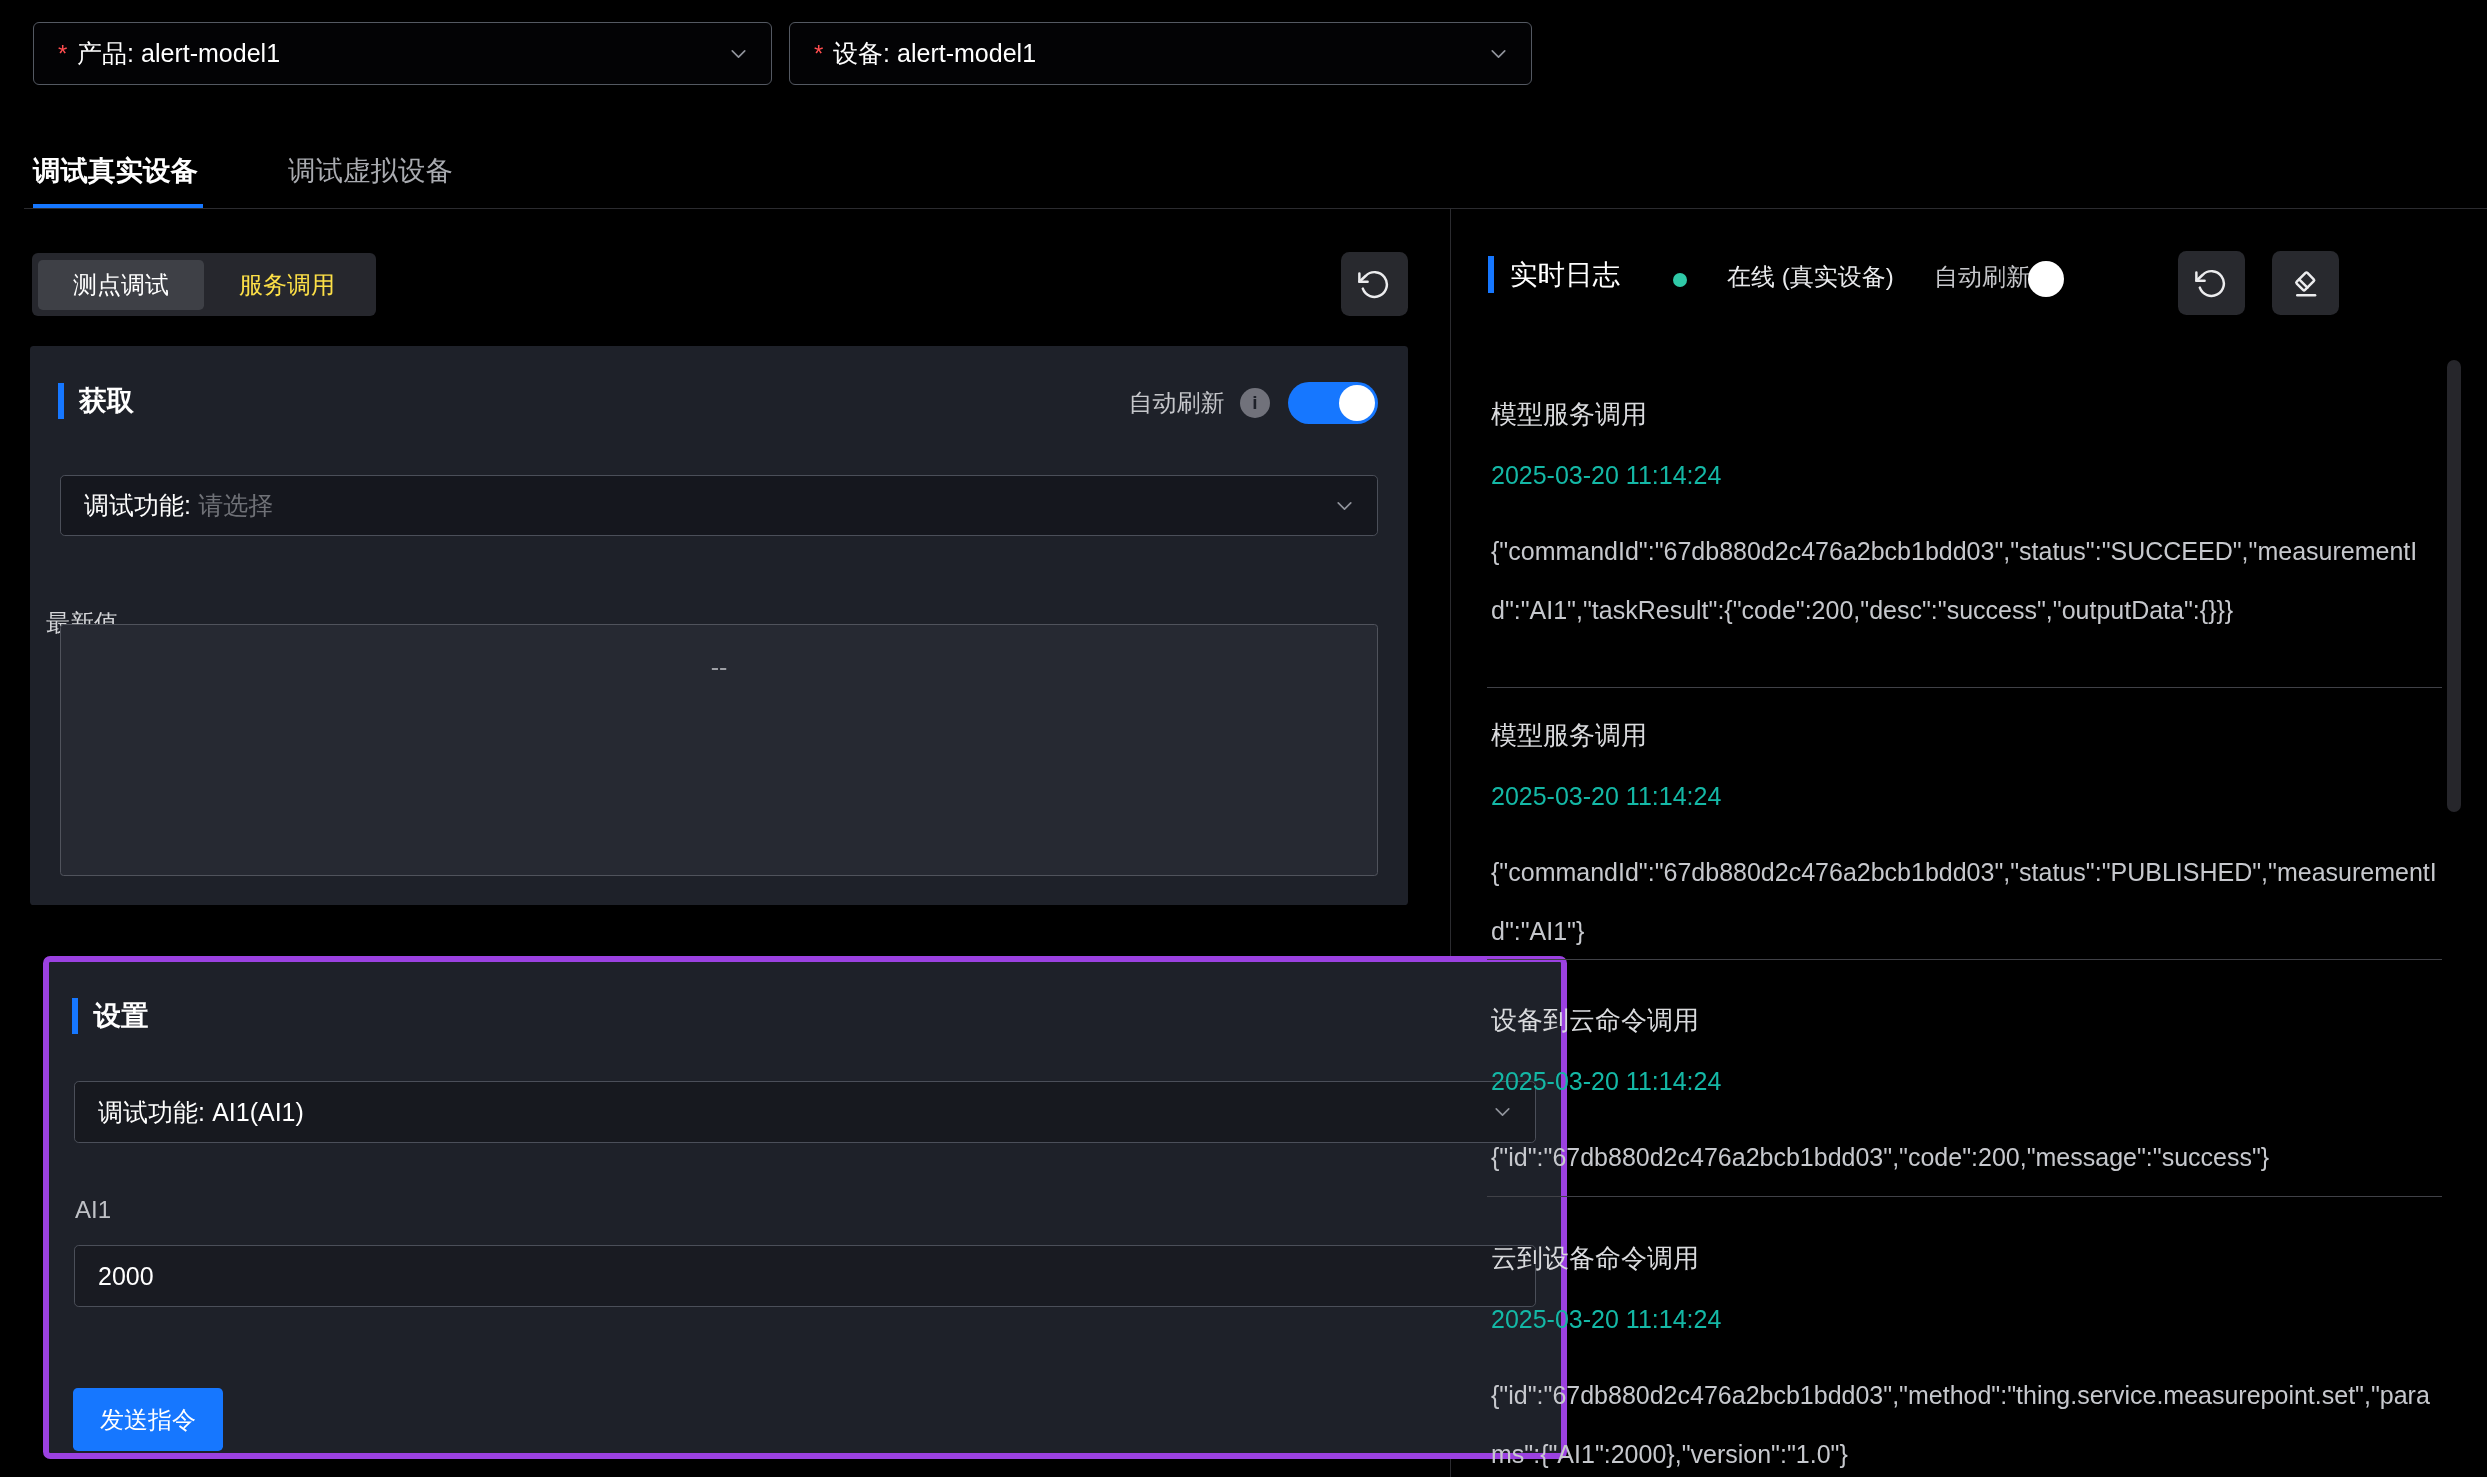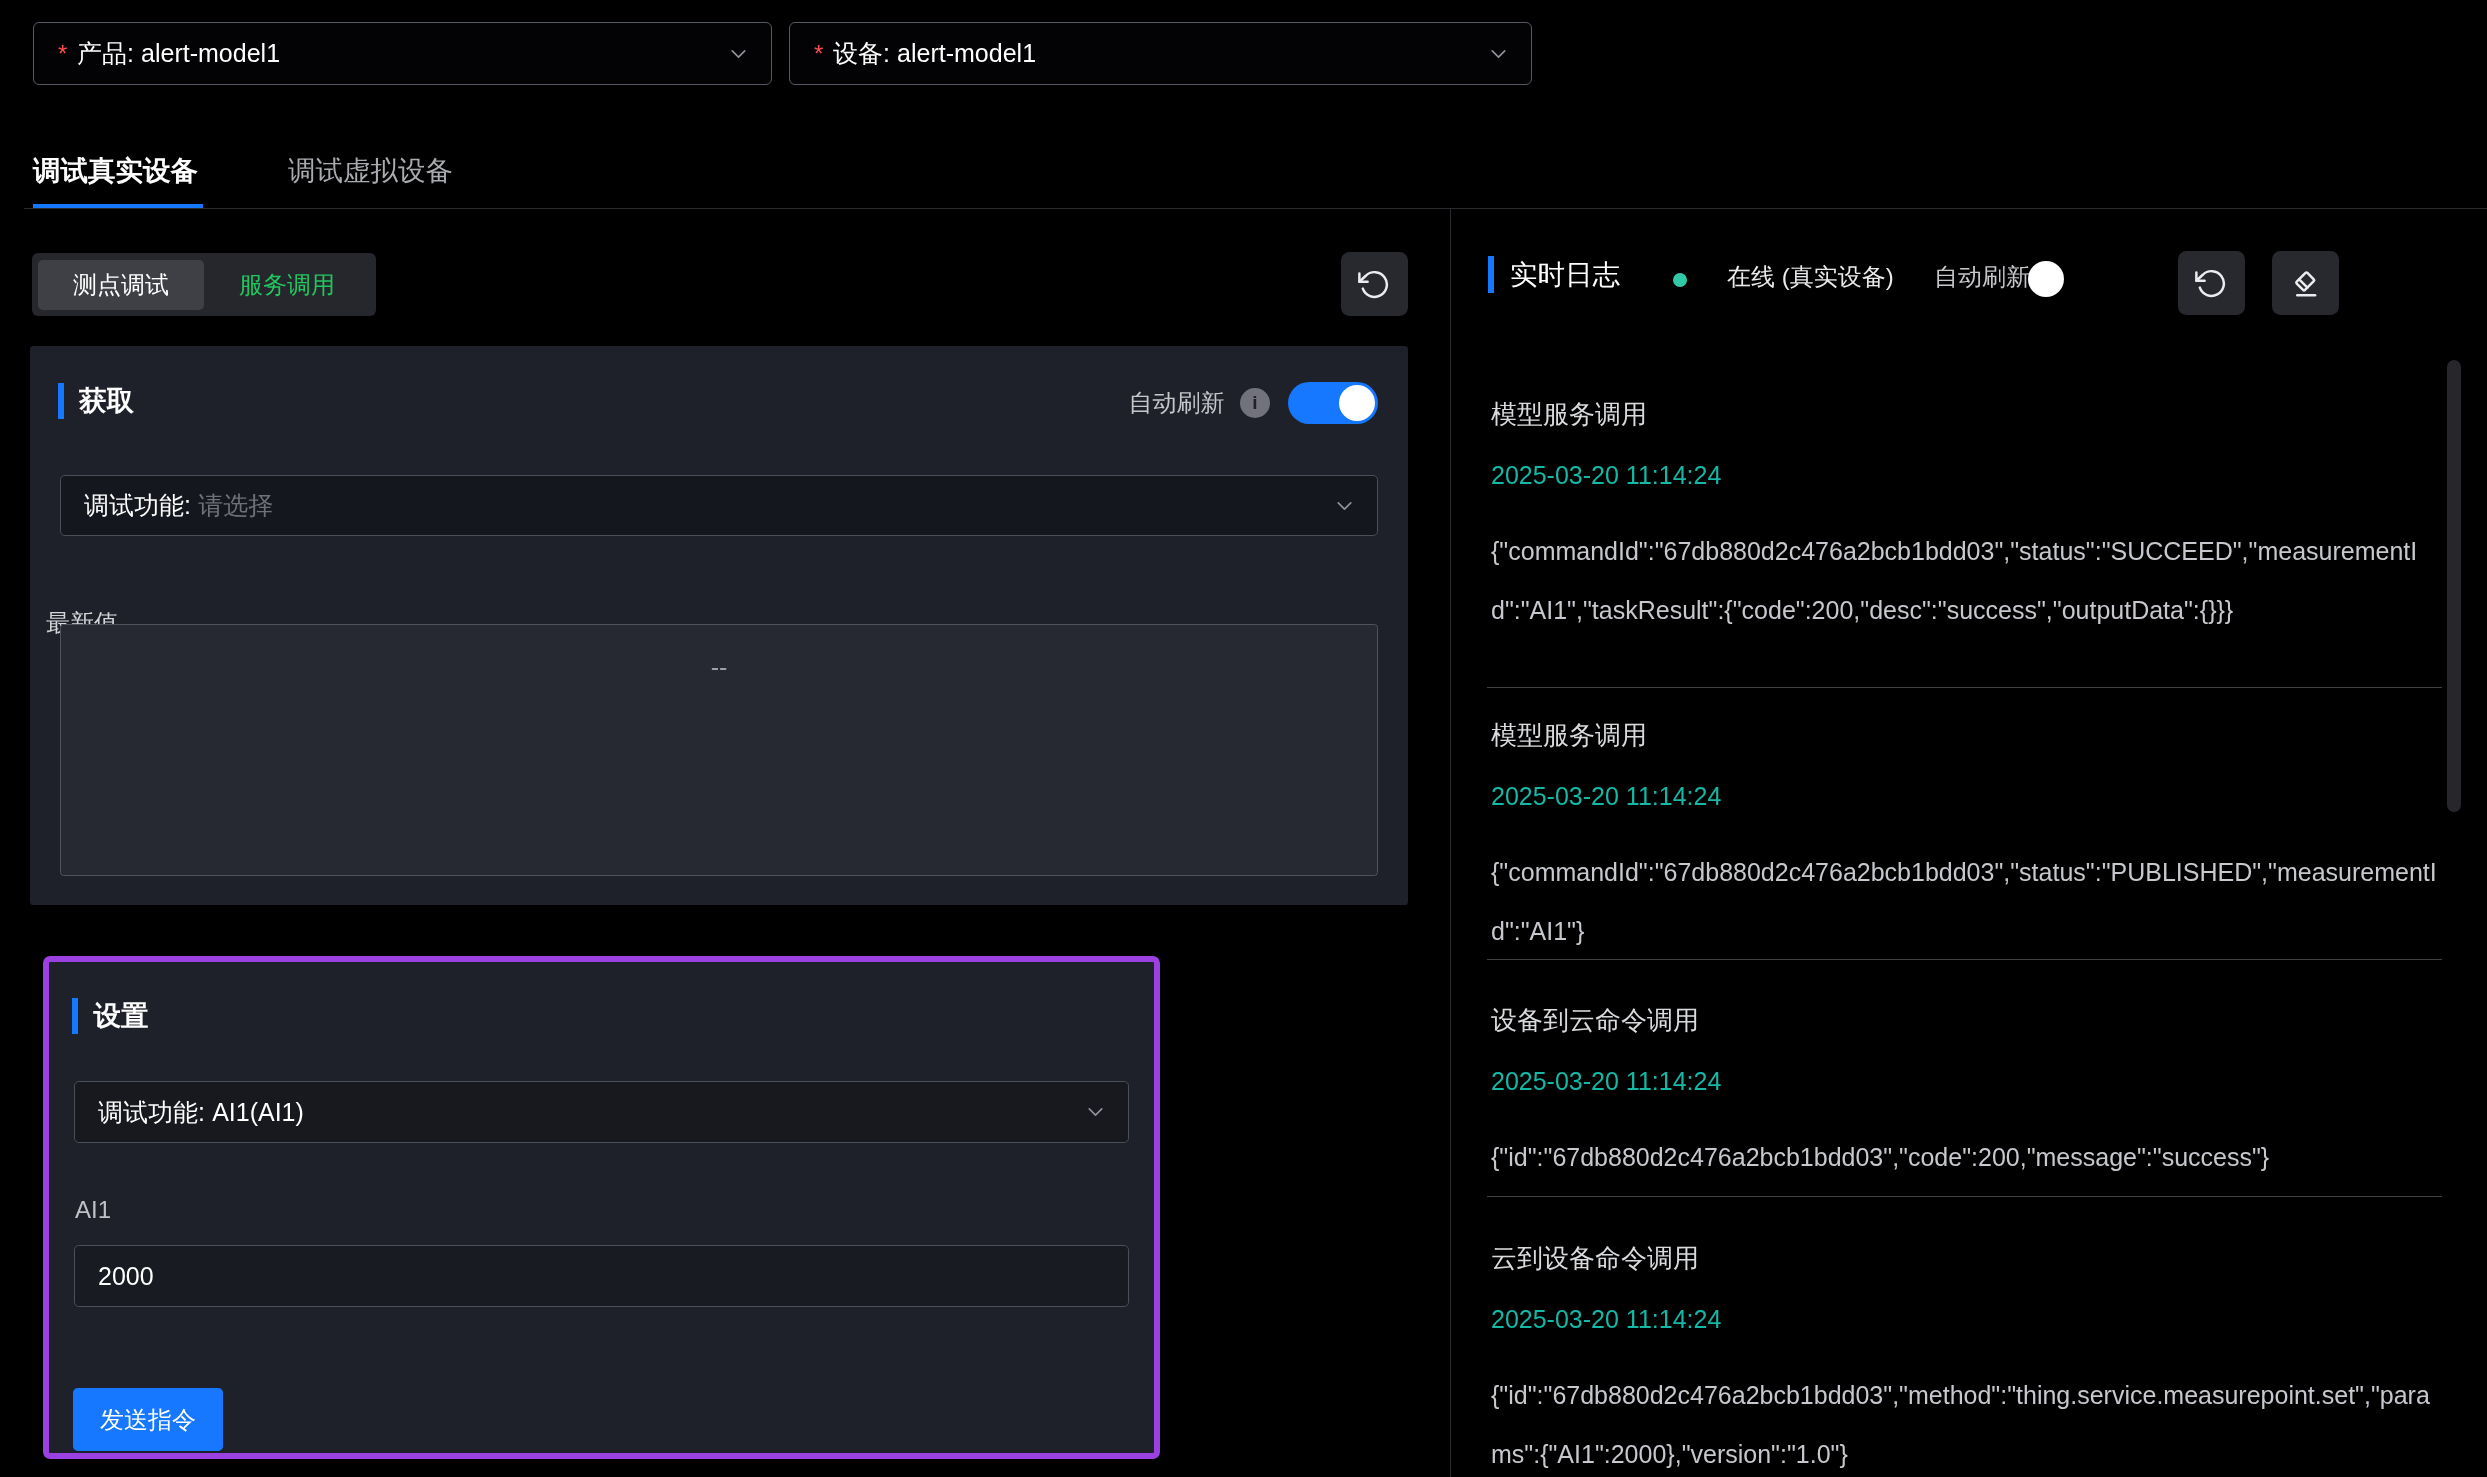--- a/index.html
+++ b/index.html
@@ -24,21 +24,21 @@
   .tab.active{color:#fff;font-weight:bold;}
   .tab-underline{position:absolute;left:33px;top:204px;width:170px;height:5.4px;background:#1677ff;}
   .hdivider{position:absolute;left:24px;right:0;top:208px;height:1.2px;background:#2b2b2f;}
   .vdivider{position:absolute;left:1450px;top:209px;bottom:0;width:1.2px;background:#2b2b2f;}
   
   .seg{
     position:absolute;left:32px;top:253px;height:63px;background:#26272d;border-radius:6px;
     display:flex;align-items:center;padding:0 6px;box-sizing:border-box;
   }
   .seg-btn{height:50px;min-width:166px;display:flex;align-items:center;justify-content:center;
-    font-size:24px;color:#22c55e;border-radius:4.8px;cursor:pointer;padding:0 6px;box-sizing:border-box;}
+    font-size:24px;color:#fde047;border-radius:4.8px;cursor:pointer;padding:0 6px;box-sizing:border-box;}
   .seg-btn.active{background:#3e4046;color:#fff;}
   
   .icon-btn{position:absolute;width:67px;height:64px;background:#28292e;border-radius:8.4px;
     display:flex;align-items:center;justify-content:center;cursor:pointer;}
   .icon-btn svg{width:33px;height:33px;stroke:#ececee;fill:none;stroke-width:1.8;stroke-linecap:round;stroke-linejoin:round;}
   
   .card{position:absolute;background:#1e2129;border-radius:3.6px;}
   .title-row{position:absolute;display:flex;align-items:center;}
   .abar{width:6px;height:36px;background:#1677ff;margin-right:15.5px;}
   .ctitle{font-size:27.5px;font-weight:bold;color:#fff;}
@@ -139,21 +139,21 @@
       <svg viewBox="0 0 24 24">
           <polyline points="6 9 12 15 18 9"></polyline>
         </svg>
     </span>
   </div>
   <div class="flabel" style="left:16px;top:239px;margin-top:22px;">最新值</div>
   <div class="valuebox" style="left:30px;right:30px;top:278px;height:252px;">--</div>
 </div>
 
 
-<div class="set-card" style="left:43px;top:956px;width:1117px;height:503px;">
+<div class="set-card" style="left:43px;top:956px;width:1524px;height:503px;">
   <div class="title-row" style="left:23px;top:36px;">
     <div class="abar"></div>
     <div class="ctitle">设置</div>
   </div>
   <div class="field" style="left:25px;right:25px;top:119px;height:62px;background:#17191f;">
     <span>调试功能:</span>
     <span class="val">AI1(AI1)</span>
     <span class="chev">
       <svg viewBox="0 0 24 24">
           <polyline points="6 9 12 15 18 9"></polyline>

